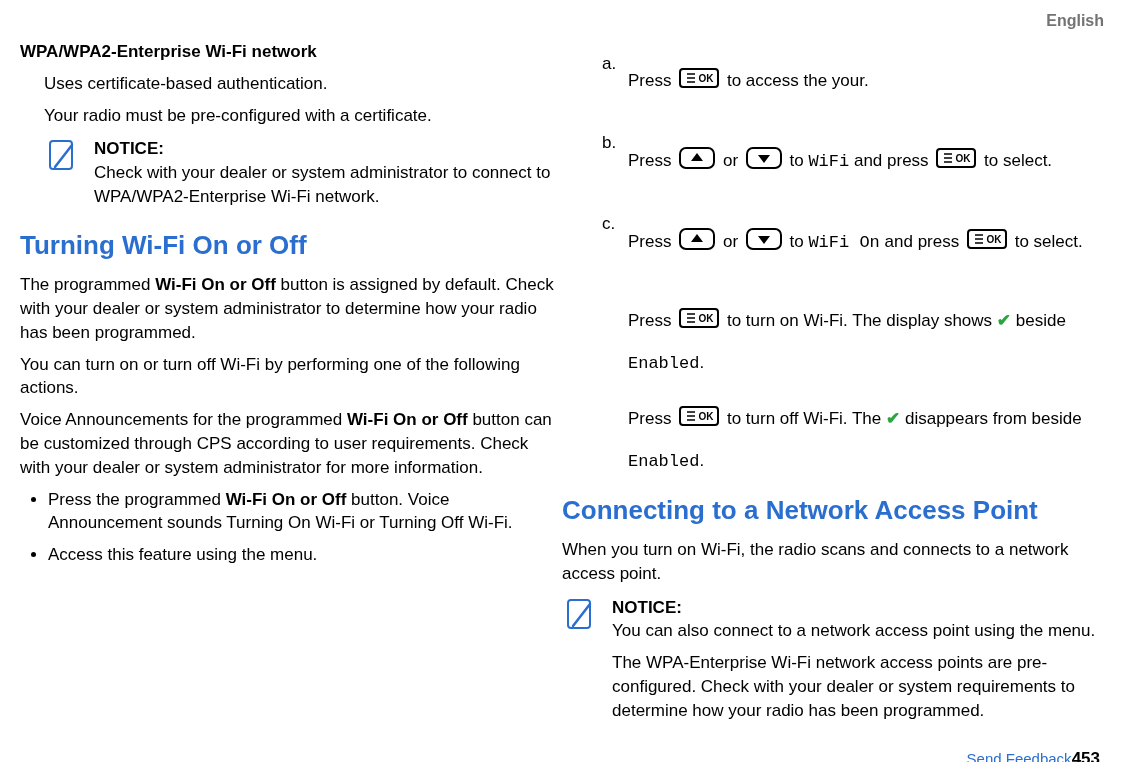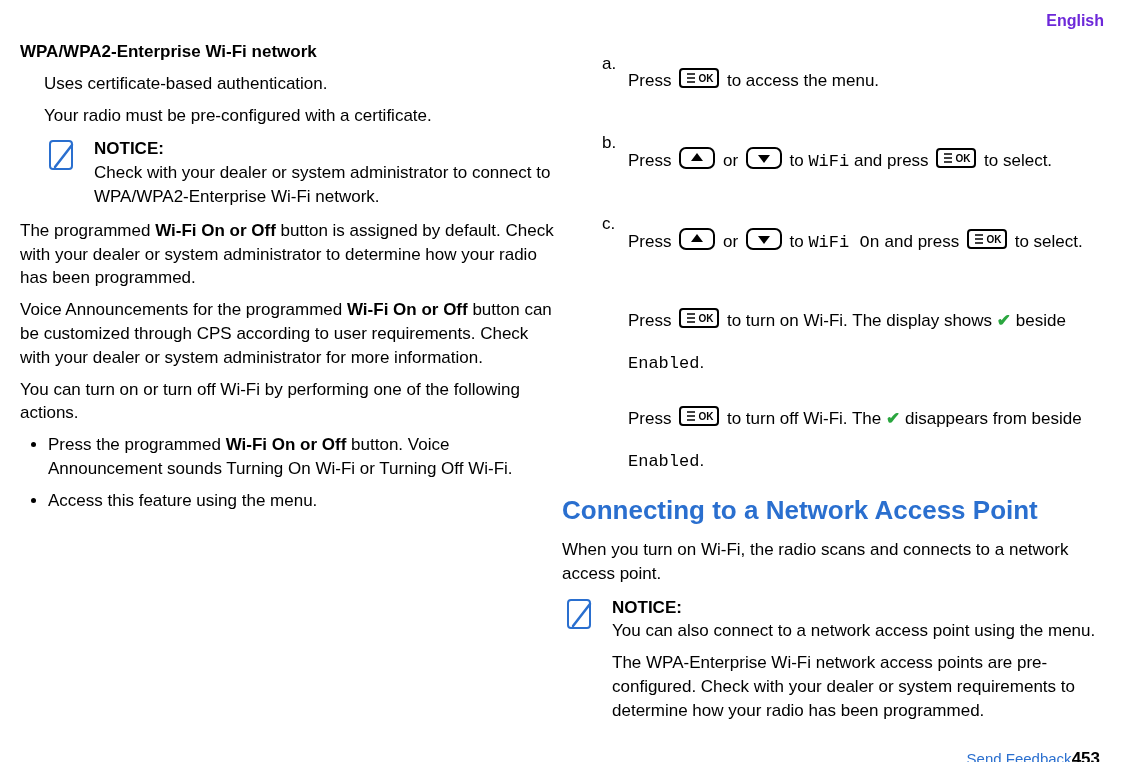--- a/index.html
+++ b/index.html
@@ -13,21 +13,21 @@
     .page {
       background: #fff;
       width: 1124px;
       height: 762px;
       padding: 12px 20px 12px 20px;
       display: flex;
       flex-direction: column;
     }
     .header-lang {
       text-align: right;
-      color: #6d28d9;
+      color: #737373;
       font-weight: bold;
       font-size: 16px;
       margin-bottom: 10px;
     }
     .content {
       display: flex;
       flex: 1;
     }
     .col {
       flex: 1;
@@ -116,28 +116,29 @@
             <rect x="6" y="4" width="22" height="28" rx="3" fill="none" stroke="#2a6fcf" stroke-width="2"></rect>
             <path d="M11 30 L28 8" stroke="#2a6fcf" stroke-width="2.5" stroke-linecap="round"></path>
           </svg>
         </span>
         <div class="notice-text">
           <span class="notice-label">NOTICE:</span><br>
           <span>Check with your dealer or system administrator to connect to WPA/WPA2-Enterprise Wi-Fi network.</span>
         </div>
       </div>
 
+      <h2 class="section-heading">Turning Wi-Fi On or Off</h2>
 
       <p class="para">
         <span>The programmed </span><span class="bold">Wi-Fi On or Off</span><span> button is assigned by default. Check with your dealer or system administrator to determine how your radio has been programmed.</span>
       </p>
+      <p class="para">You can turn on or turn off Wi-Fi by performing one of the following actions.</p>
       <p class="para">
         <span>Voice Announcements for the programmed </span><span class="bold">Wi-Fi On or Off</span><span> button can be customized through CPS according to user requirements. Check with your dealer or system administrator for more information.</span>
       </p>
-      <p class="para">You can turn on or turn off Wi-Fi by performing one of the following actions.</p>
 
       <ul class="bullet-list">
         <li>
           <span>Press the programmed </span><span class="bold">Wi-Fi On or Off</span><span> button. Voice Announcement sounds Turning On Wi-Fi or Turning Off Wi-Fi.</span>
         </li>
         <li>Access this feature using the menu.</li>
       </ul>
     </div>
 
     <div class="col">
@@ -149,21 +150,21 @@
             <span>Press </span>
             <span class="btn-icon">
               <svg width="40" height="20" viewBox="0 0 40 20">
                   <rect x="1" y="1" width="38" height="18" rx="3" fill="#fff" stroke="#000" stroke-width="2"></rect>
                   <line x1="8" y1="6" x2="16" y2="6" stroke="#000" stroke-width="1.5"></line>
                   <line x1="8" y1="10" x2="16" y2="10" stroke="#000" stroke-width="1.5"></line>
                   <line x1="8" y1="14" x2="16" y2="14" stroke="#000" stroke-width="1.5"></line>
                   <text x="27" y="14" font-size="10" font-family="Arial" font-weight="bold" text-anchor="middle">OK</text>
                 </svg>
             </span>
-            <span> to access the menu.</span>
+            <span> to access the your.</span>
           </span>
         </li>
 
         <li class="step-item">
           <span class="step-letter">b.</span>
           <span class="step-body">
             <span>Press </span>
             <span class="btn-icon">
               <svg width="36" height="22" viewBox="0 0 36 22">
                   <rect x="1" y="1" width="34" height="20" rx="6" fill="#fff" stroke="#000" stroke-width="2"></rect>

